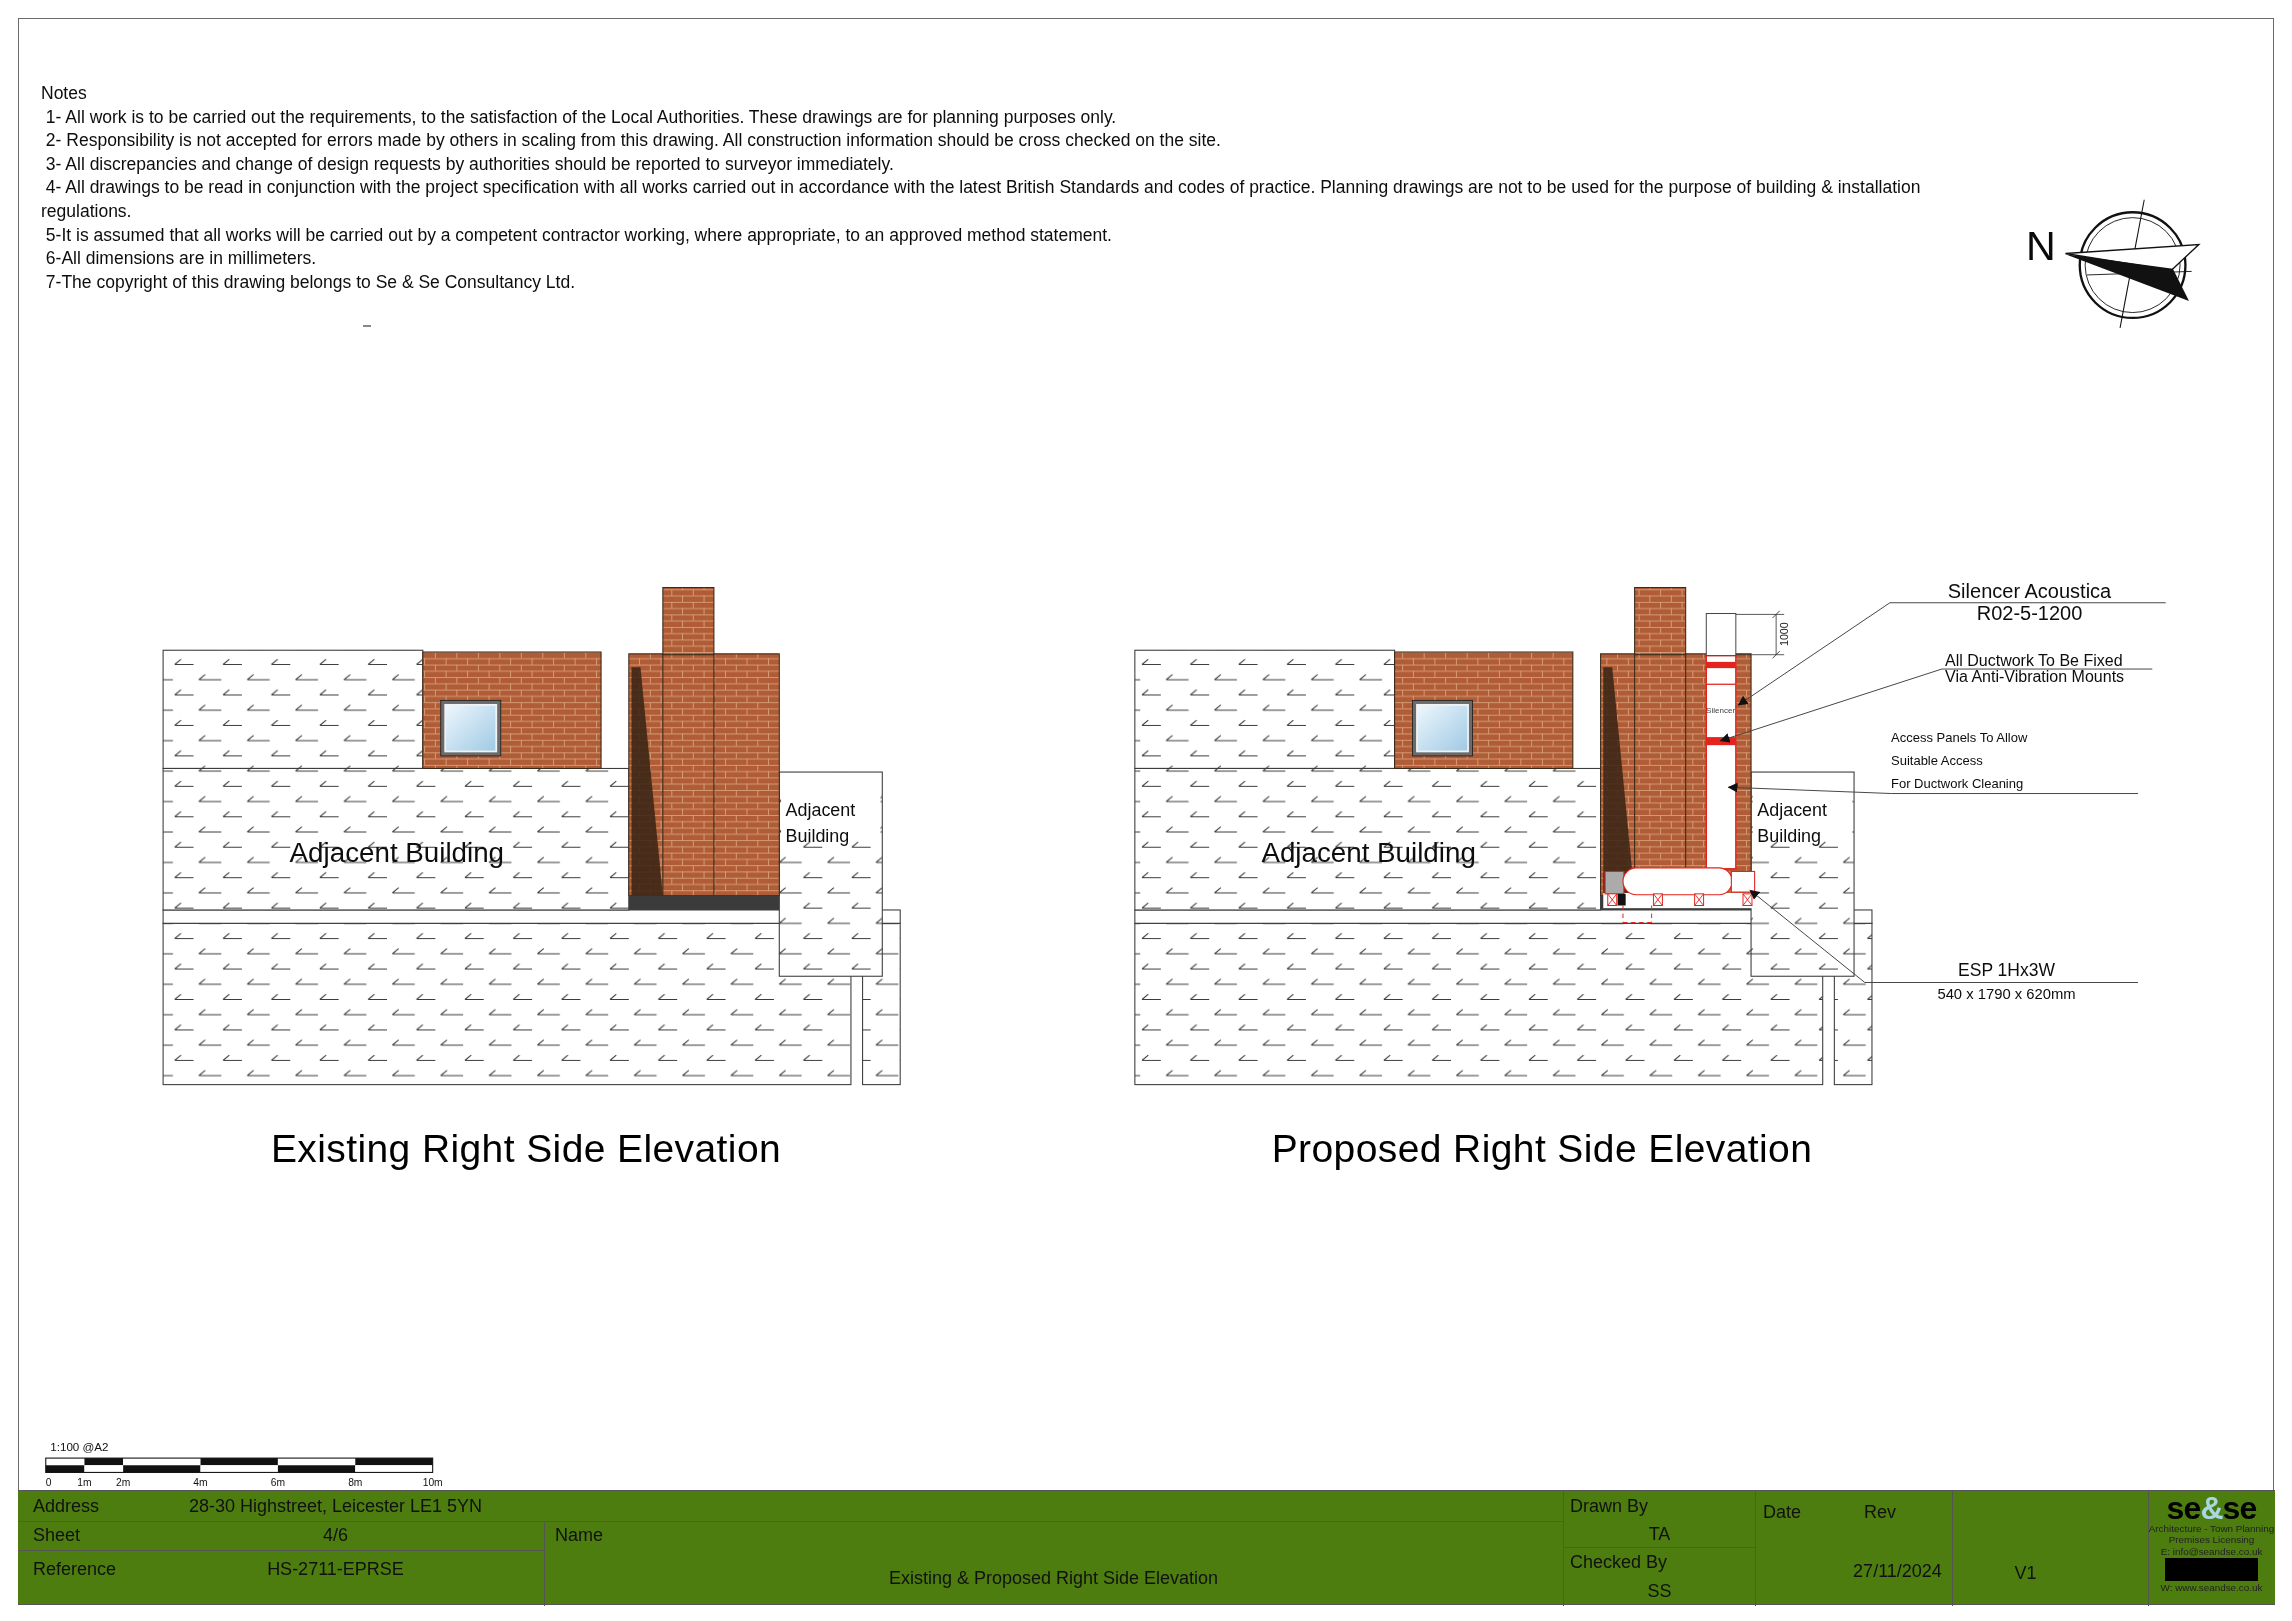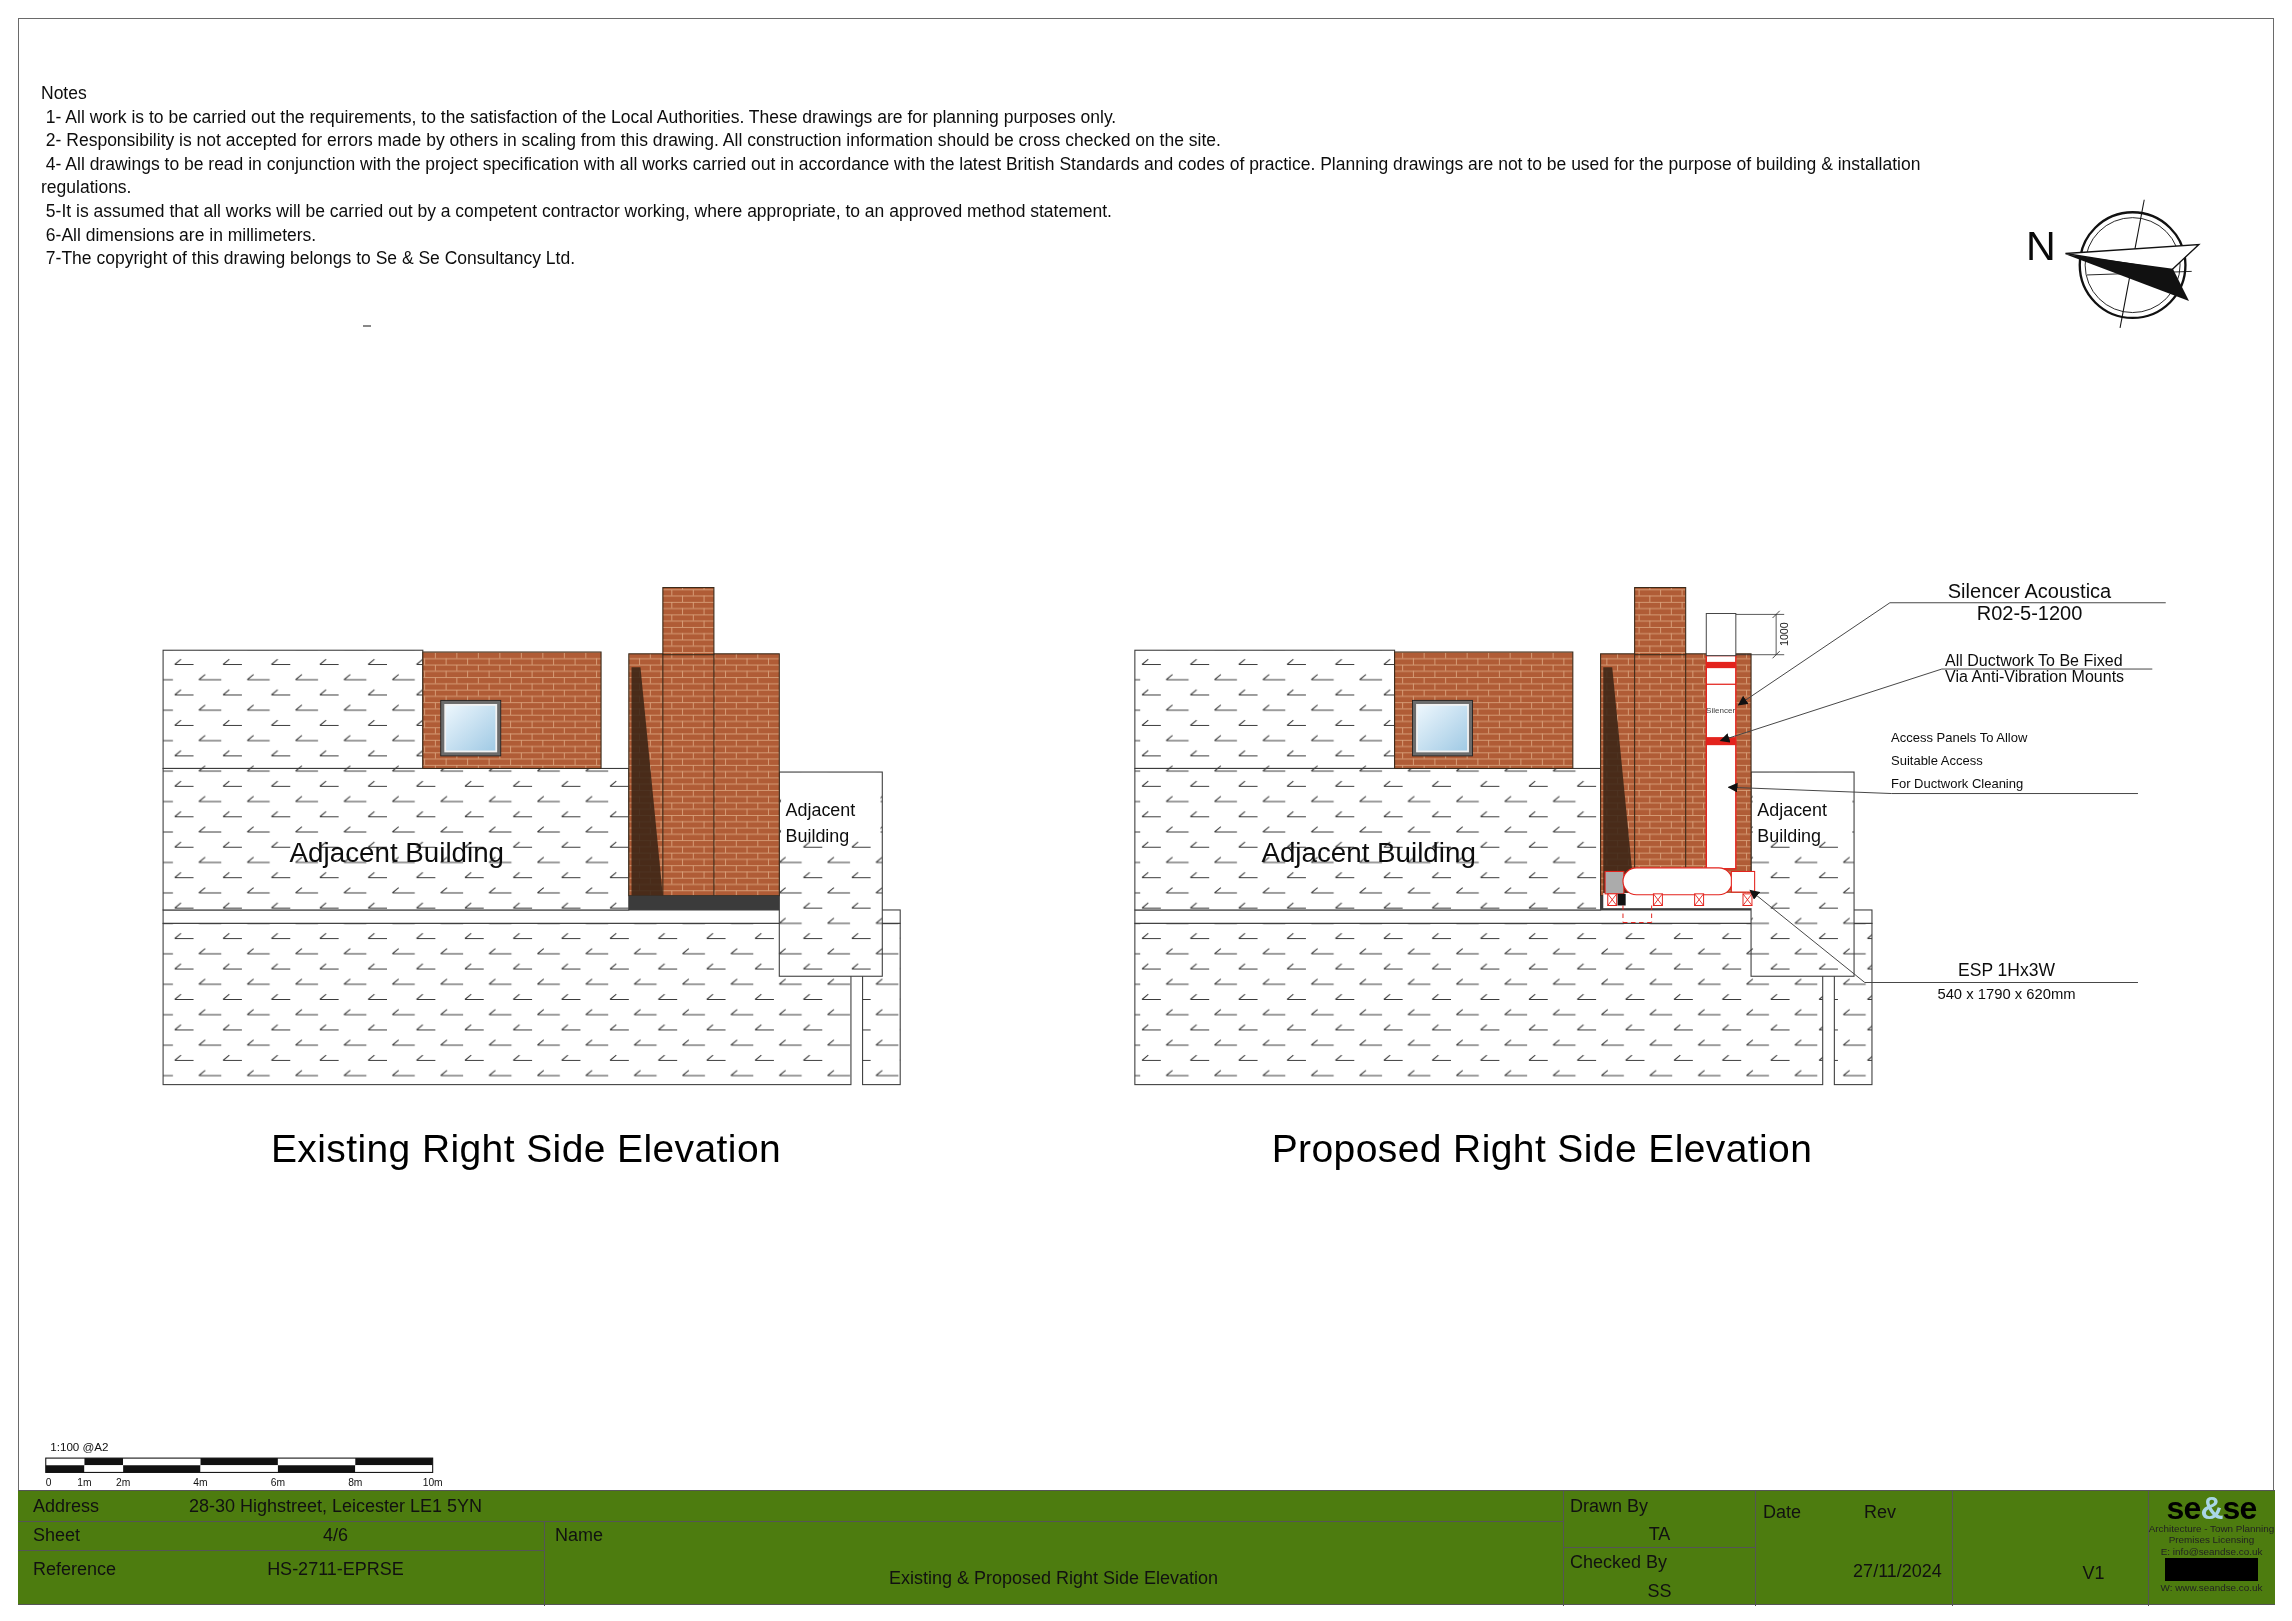--- a/index.html
+++ b/index.html
@@ -37,20 +37,21 @@
 
 <div class="sheet">
 
   <div class="border-frame"></div>
 
   <div class="notes">
     <div class="line">Notes</div>
     <div id="notes-lines">
         <div class="line"> 1- All work is to be carried out the requirements, to the satisfaction of the Local Authorities. These drawings are for planning purposes only.</div>
         <div class="line"> 2- Responsibility is not accepted for errors made by others in scaling from this drawing. All construction information should be cross checked on the site.</div>
+        <div class="line"> 3- All discrepancies and change of design requests by authorities should be reported to surveyor immediately.</div>
         <div class="line"> 4- All drawings to be read in conjunction with the project specification with all works carried out in accordance with the latest British Standards and codes of practice. Planning drawings are not to be used for the purpose of building &amp; installation</div>
         <div class="line">regulations.</div>
         <div class="line"> 5-It is assumed that all works will be carried out by a competent contractor working, where appropriate, to an approved method statement.</div>
         <div class="line"> 6-All dimensions are in millimeters.</div>
         <div class="line"> 7-The copyright of this drawing belongs to Se &amp; Se Consultancy Ltd.</div>
       </div>
   </div>
 
   <div style="position:absolute;left:363px;top:325px;width:8px;height:1.8px;background:#888;"></div>
 
@@ -229,21 +230,21 @@
 
     <div class="lbl" style="left:1552px;top:4.5px;">Drawn By</div>
     <div class="val-c" style="left:1545px;top:33px;width:193px;">TA</div>
     <div class="lbl" style="left:1552px;top:61px;">Checked By</div>
     <div class="val-c" style="left:1545px;top:90px;width:193px;">SS</div>
 
     <div class="lbl" style="left:1745px;top:10.7px;">Date</div>
     <div class="val-c" style="left:1737px;top:70px;width:197px;padding-left:44px;">27/11/2024</div>
 
     <div class="lbl" style="left:1846px;top:10.7px;">Rev</div>
-    <div class="val-c" style="left:1934px;top:72px;width:195px;padding-left:44px;">V1</div>
+    <div class="val-c" style="left:1866px;top:72px;width:195px;padding-left:44px;">V1</div>
 
     <div class="logo">
       <div class="logo-word"><span>se</span><span class="logo-amp" id="logo-amp" style="color: rgb(169, 214, 229);">&amp;</span><span>se</span></div>
       <div class="logo-tag">Architecture - Town Planning</div>
       <div class="logo-tag">Premises Licensing</div>
       <div class="logo-tag">E: info@seandse.co.uk</div>
       <div class="logo-redact"></div>
       <div class="logo-tag">W: www.seandse.co.uk</div>
     </div>
   </div>

